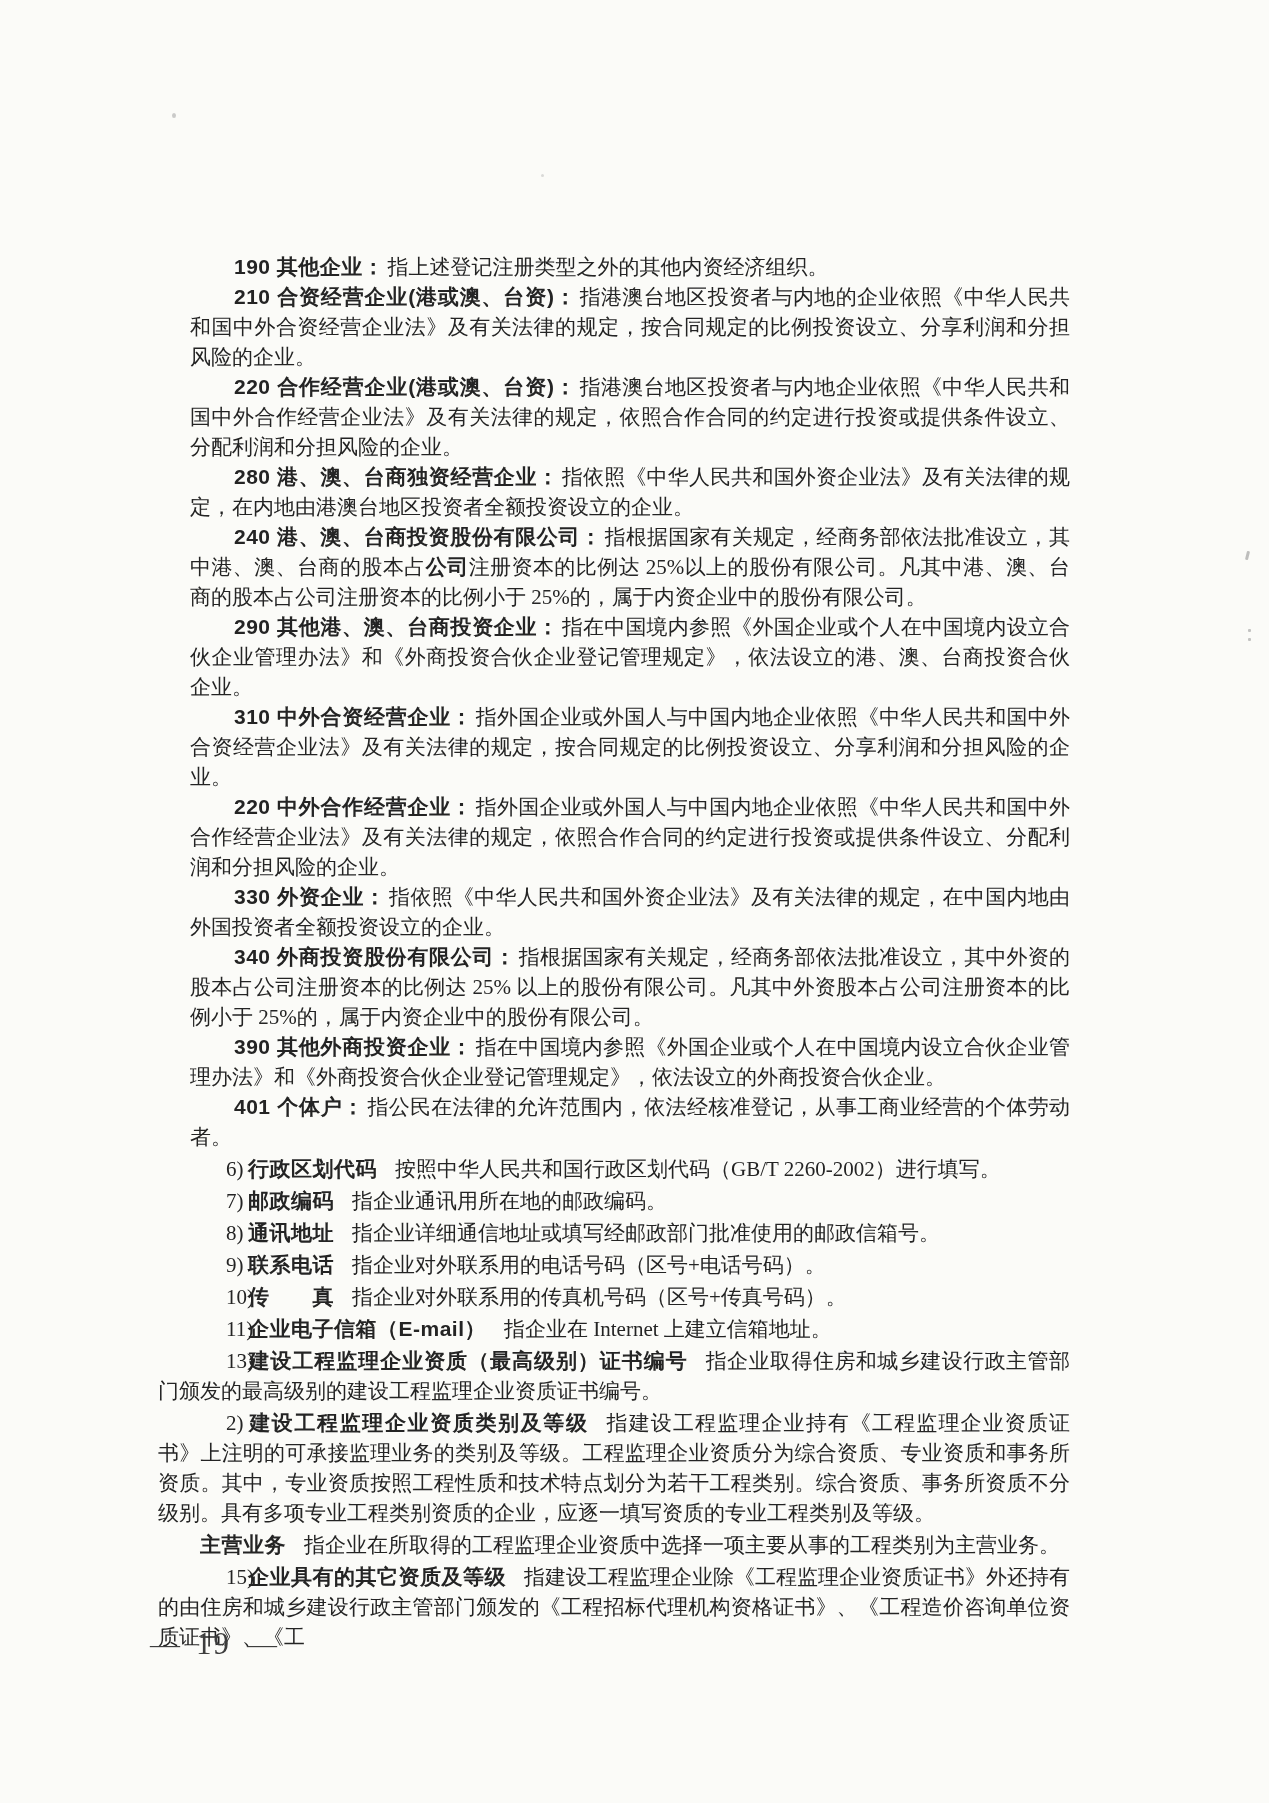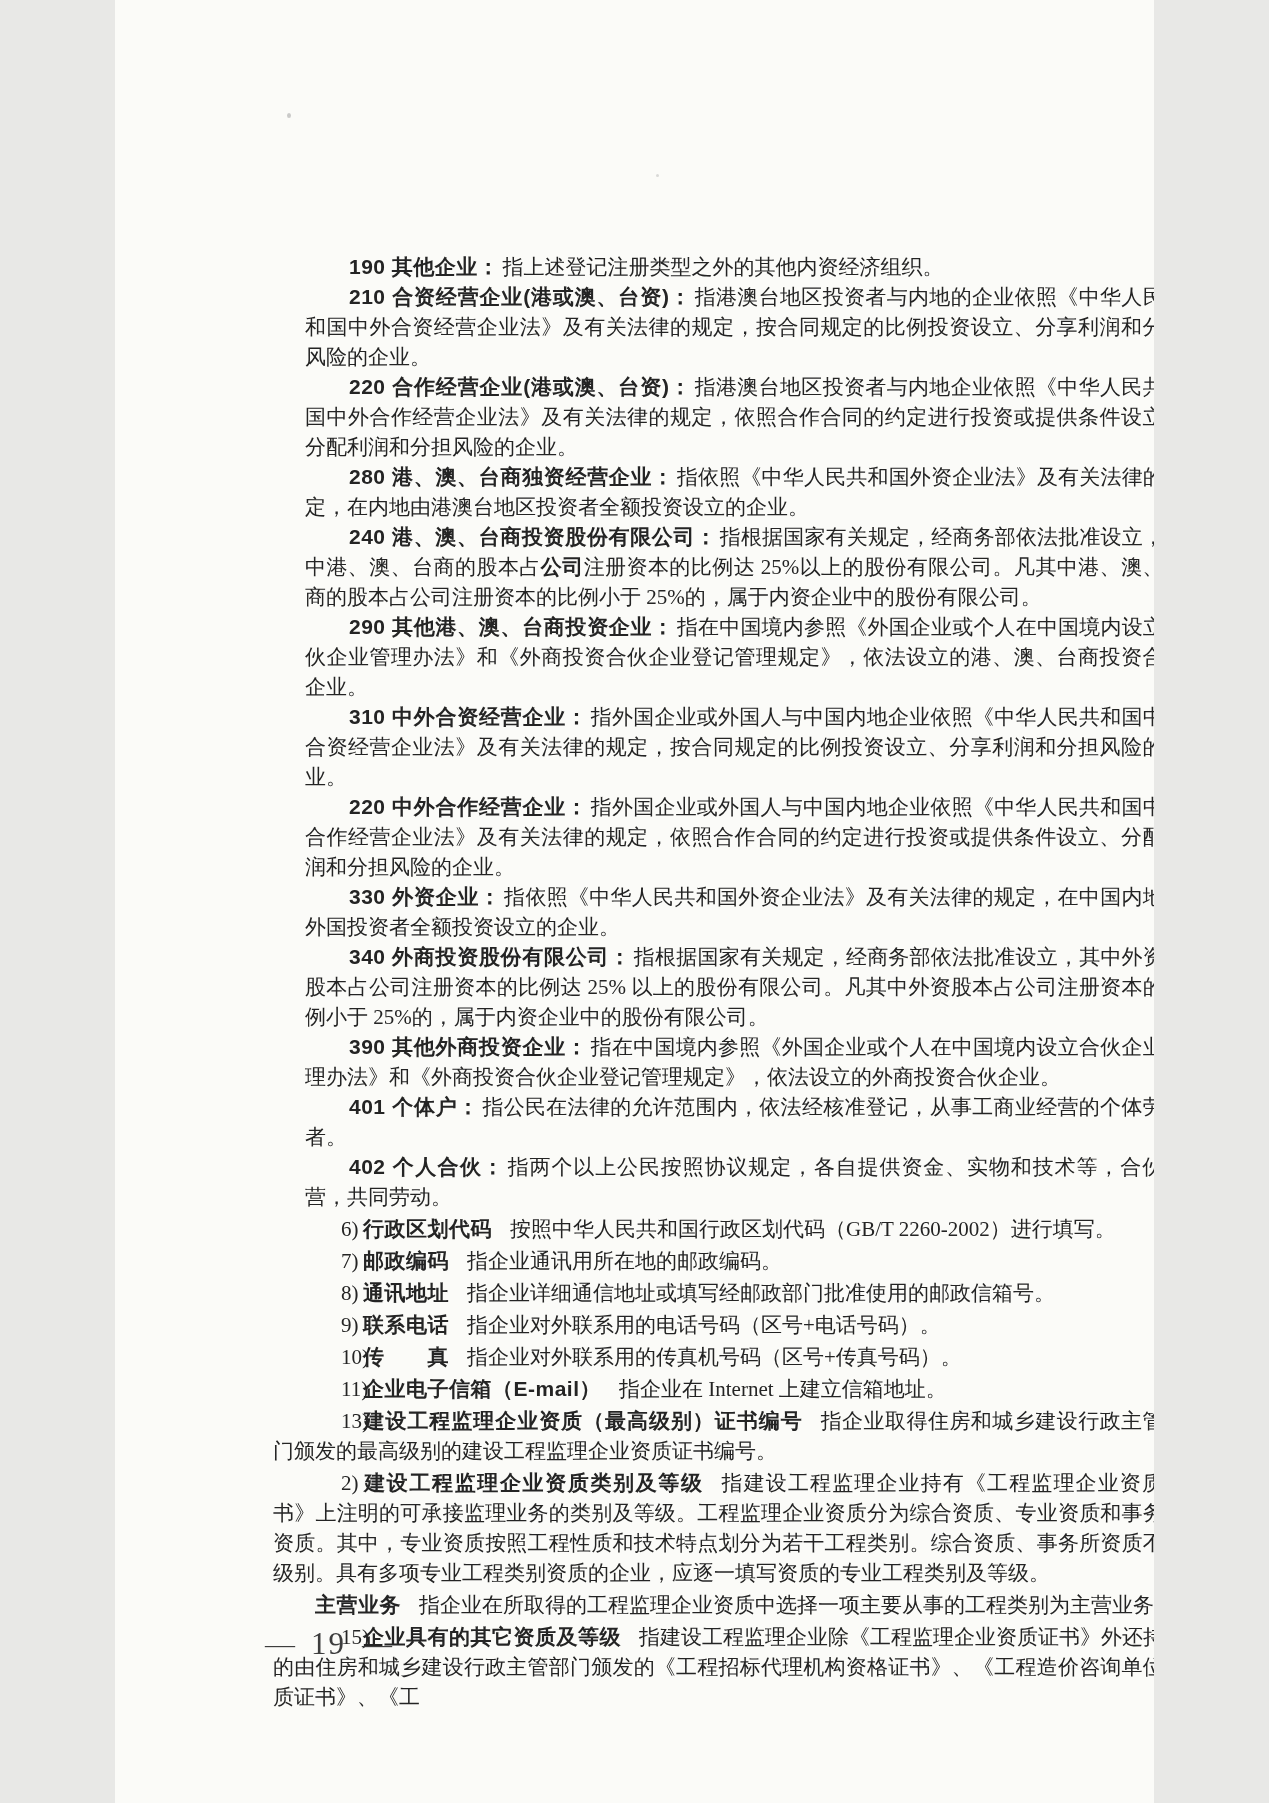--- a/index.html
+++ b/index.html
@@ -1,18 +1,18 @@
 <!DOCTYPE html>
 <html><head>
 <meta charset="utf-8">
 <style>
   html,body{margin:0;padding:0;background:#e8e8e6;}
   .page{
     position:relative;
-    width:1039px;height:1803px;
+    width:1269px;height:1803px;
     margin:0 auto;
     background:#fbfbf8;
     font-family:"Liberation Serif","DejaVu Serif",serif;
     color:#242424;
     overflow:hidden;
   }
   .content{
     position:absolute;
     left:158px;top:252px;
     width:912px;
@@ -84,21 +84,20 @@
         <p class="code-para"><b class="lbl">220 合作经营企业(港或澳、台资)：</b><span>指港澳台地区投资者与内地企业依照《中华人民共和国中外合作经营企业法》及有关法律的规定，依照合作合同的约定进行投资或提供条件设立、分配利润和分担风险的企业。</span></p>
         <p class="code-para"><b class="lbl">280 港、澳、台商独资经营企业：</b><span>指依照《中华人民共和国外资企业法》及有关法律的规定，在内地由港澳台地区投资者全额投资设立的企业。</span></p>
         <p class="code-para"><b class="lbl">240 港、澳、台商投资股份有限公司：</b><span>指根据国家有关规定，经商务部依法批准设立，其中港、澳、台商的股本占</span><span class="embold">公司</span><span>注册资本的比例达 25%以上的股份有限公司。凡其中港、澳、台商的股本占公司注册资本的比例小于 25%的，属于内资企业中的股份有限公司。</span></p>
         <p class="code-para"><b class="lbl">290 其他港、澳、台商投资企业：</b><span>指在中国境内参照《外国企业或个人在中国境内设立合伙企业管理办法》和《外商投资合伙企业登记管理规定》，依法设立的港、澳、台商投资合伙企业。</span></p>
         <p class="code-para"><b class="lbl">310 中外合资经营企业：</b><span>指外国企业或外国人与中国内地企业依照《中华人民共和国中外合资经营企业法》及有关法律的规定，按合同规定的比例投资设立、分享利润和分担风险的企业。</span></p>
         <p class="code-para"><b class="lbl">220 中外合作经营企业：</b><span>指外国企业或外国人与中国内地企业依照《中华人民共和国中外合作经营企业法》及有关法律的规定，依照合作合同的约定进行投资或提供条件设立、分配利润和分担风险的企业。</span></p>
         <p class="code-para"><b class="lbl">330 外资企业：</b><span>指依照《中华人民共和国外资企业法》及有关法律的规定，在中国内地由外国投资者全额投资设立的企业。</span></p>
         <p class="code-para"><b class="lbl">340 外商投资股份有限公司：</b><span>指根据国家有关规定，经商务部依法批准设立，其中外资的股本占公司注册资本的比例达 25% 以上的股份有限公司。凡其中外资股本占公司注册资本的比例小于 25%的，属于内资企业中的股份有限公司。</span></p>
         <p class="code-para"><b class="lbl">390 其他外商投资企业：</b><span>指在中国境内参照《外国企业或个人在中国境内设立合伙企业管理办法》和《外商投资合伙企业登记管理规定》，依法设立的外商投资合伙企业。</span></p>
         <p class="code-para"><b class="lbl">401 个体户：</b><span>指公民在法律的允许范围内，依法经核准登记，从事工商业经营的个体劳动者。</span></p>
-        <p class="code-para"><b class="lbl">402 个人合伙：</b><span>指两个以上公民按照协议规定，各自提供资金、实物和技术等，合伙经营，共同劳动。</span></p>
       </section>
     <section id="field-section">
         <p class="field-item"><span class="num">6)</span><b class="lbl">行政区划代码</b><span>按照中华人民共和国行政区划代码（GB/T 2260-2002）进行填写。</span></p>
         <p class="field-item"><span class="num">7)</span><b class="lbl">邮政编码</b><span>指企业通讯用所在地的邮政编码。</span></p>
         <p class="field-item"><span class="num">8)</span><b class="lbl">通讯地址</b><span>指企业详细通信地址或填写经邮政部门批准使用的邮政信箱号。</span></p>
         <p class="field-item"><span class="num">9)</span><b class="lbl">联系电话</b><span>指企业对外联系用的电话号码（区号+电话号码）。</span></p>
         <p class="field-item"><span class="num">10)</span><b class="lbl">传　　真</b><span>指企业对外联系用的传真机号码（区号+传真号码）。</span></p>
         <p class="field-item"><span class="num">11)</span><b class="lbl">企业电子信箱（E-mail）</b><span>指企业在 Internet 上建立信箱地址。</span></p>
         <p class="field-item"><span class="num">13)</span><b class="lbl">建设工程监理企业资质（最高级别）证书编号</b><span>指企业取得住房和城乡建设行政主管部门颁发的最高级别的建设工程监理企业资质证书编号。</span></p>
         <p class="field-item"><span class="num">2)</span><b class="lbl">建设工程监理企业资质类别及等级</b><span>指建设工程监理企业持有《工程监理企业资质证书》上注明的可承接监理业务的类别及等级。工程监理企业资质分为综合资质、专业资质和事务所资质。其中，专业资质按照工程性质和技术特点划分为若干工程类别。综合资质、事务所资质不分级别。具有多项专业工程类别资质的企业，应逐一填写资质的专业工程类别及等级。</span></p>

